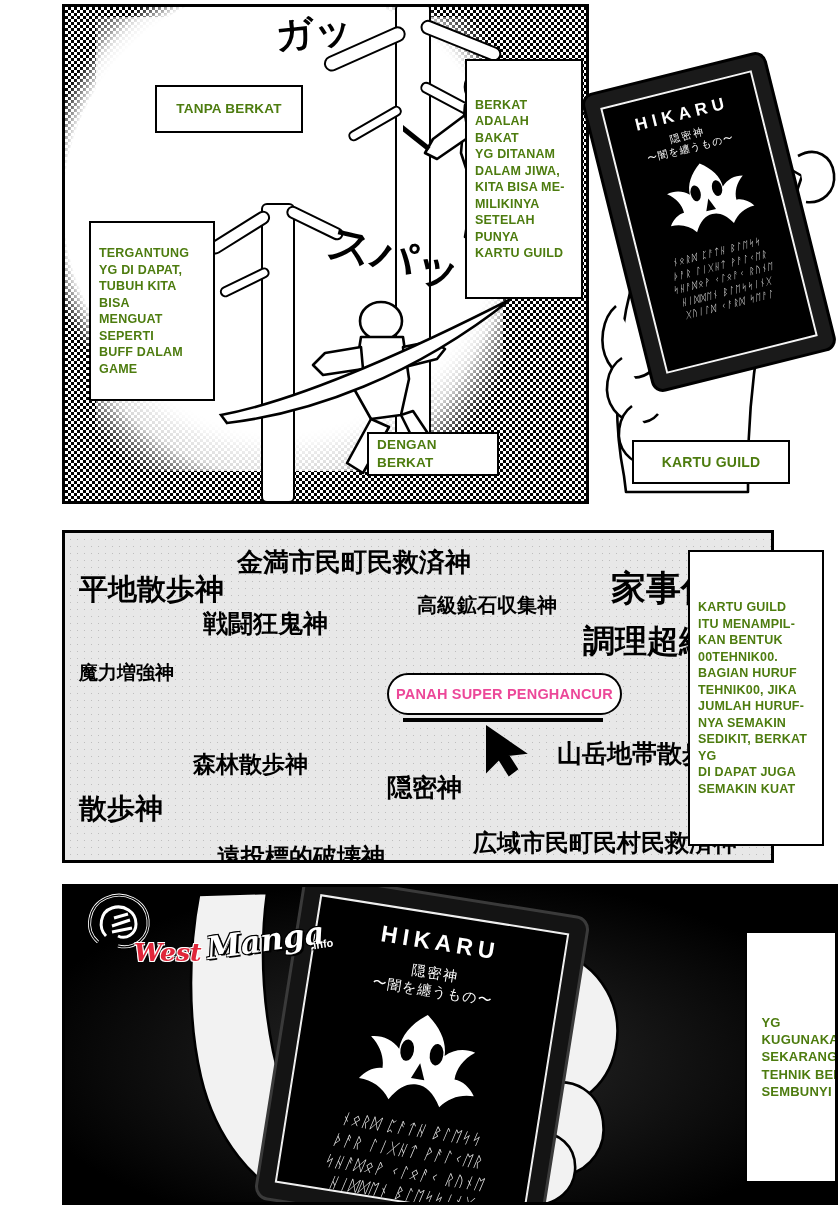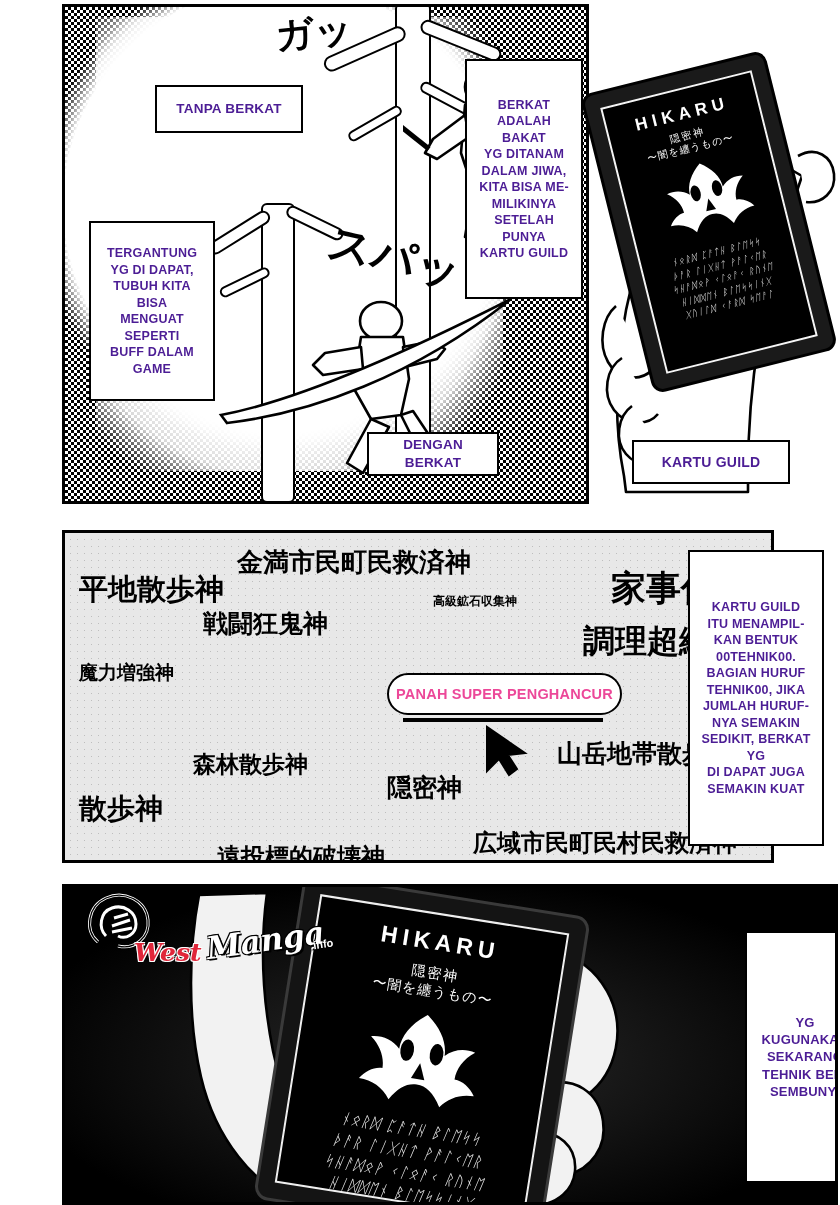--- a/index.html
+++ b/index.html
@@ -42,27 +42,26 @@
   }
   .branch { position: absolute; background: #fff; border: 2.5px solid #000; }
 
   .figure { position: absolute; }
 
   
   .cap {
     position: absolute;
     background: #ffffff;
     border: 2px solid #000;
-    color: #4c1d95;
+    color: #4d7c0f;
     font-weight: bold;
     letter-spacing: .2px;
     display: flex;
     align-items: center;
     justify-content: center;
-    text-align: center;
     padding: 6px 8px;
     line-height: 1.32;
     white-space: pre-line;
   }
 
   
   #panel-mid {
     left: 62px; top: 530px; width: 712px; height: 333px;
     background: #e8e8e8;
   }
@@ -313,21 +312,21 @@
   </div>
 
   <div class="cap" style="left:632px; top:440px; width:158px; height:44px; font-size:14px;">KARTU GUILD</div>
 
   <div class="panel" id="panel-mid">
     <div class="grain"></div>
 
     <div class="jp" style="left:172px; top:16px;  font-size:26px;">金満市民町民救済神</div>
     <div class="jp" style="left:14px;  top:42px;  font-size:29px;">平地散歩神</div>
     <div class="jp" style="left:546px; top:38px;  font-size:35px;">家事仕</div>
-    <div class="jp" style="left:352px; top:62px;  font-size:12px;margin-left:16px;">高級鉱石収集神</div>
+    <div class="jp" style="left:352px; top:62px;  font-size:20px;">高級鉱石収集神</div>
     <div class="jp" style="left:138px; top:78px;  font-size:25px;">戦闘狂鬼神</div>
     <div class="jp" style="left:518px; top:92px;  font-size:32px;">調理超絶</div>
     <div class="jp" style="left:14px;  top:130px; font-size:19px;">魔力増強神</div>
     <div class="jp" style="left:128px; top:220px; font-size:23px;">森林散歩神</div>
     <div class="jp" style="left:492px; top:208px; font-size:25px;">山岳地帯散歩</div>
     <div class="jp" style="left:322px; top:242px; font-size:25px;">隠密神</div>
     <div class="jp" style="left:14px;  top:262px; font-size:28px;">散歩神</div>
     <div class="jp" style="left:152px; top:312px; font-size:24px;text-decoration:underline;">遠投標的破壊神</div>
     <div class="jp" style="left:408px; top:298px; font-size:24px;">広域市民町民村民救済神</div>
 

